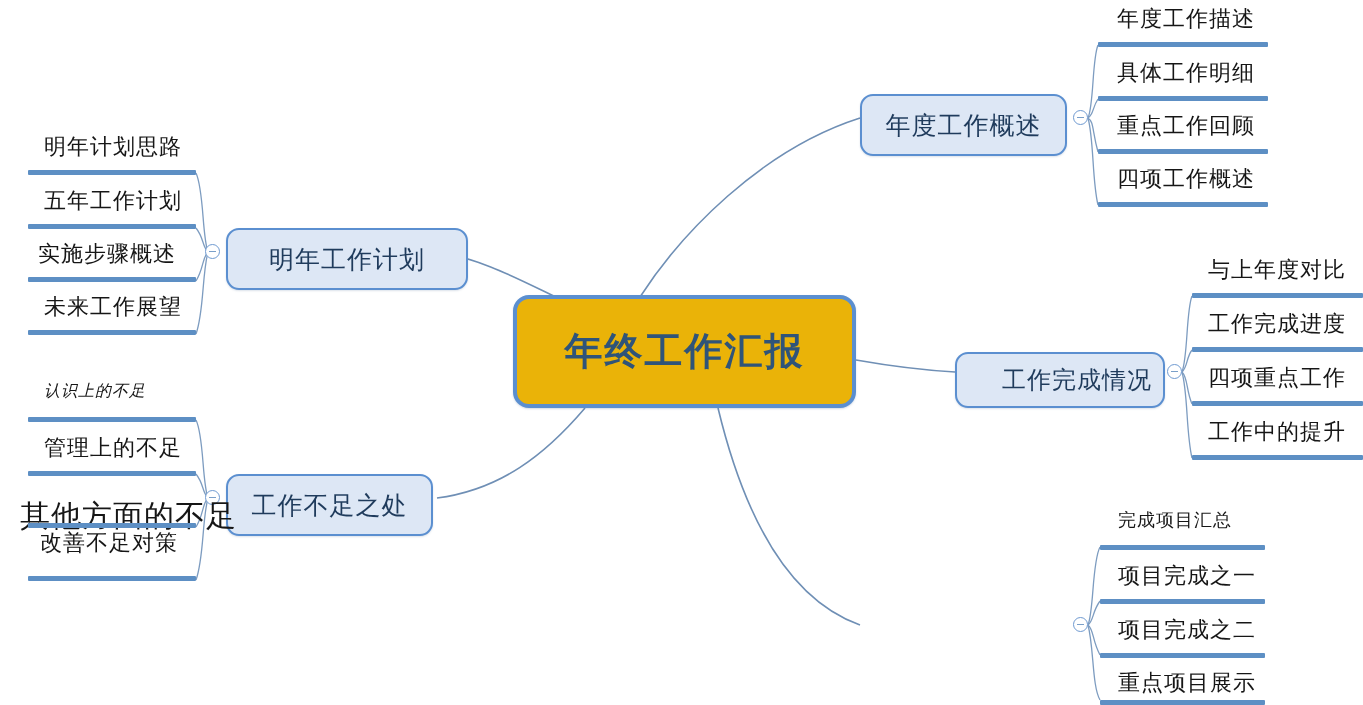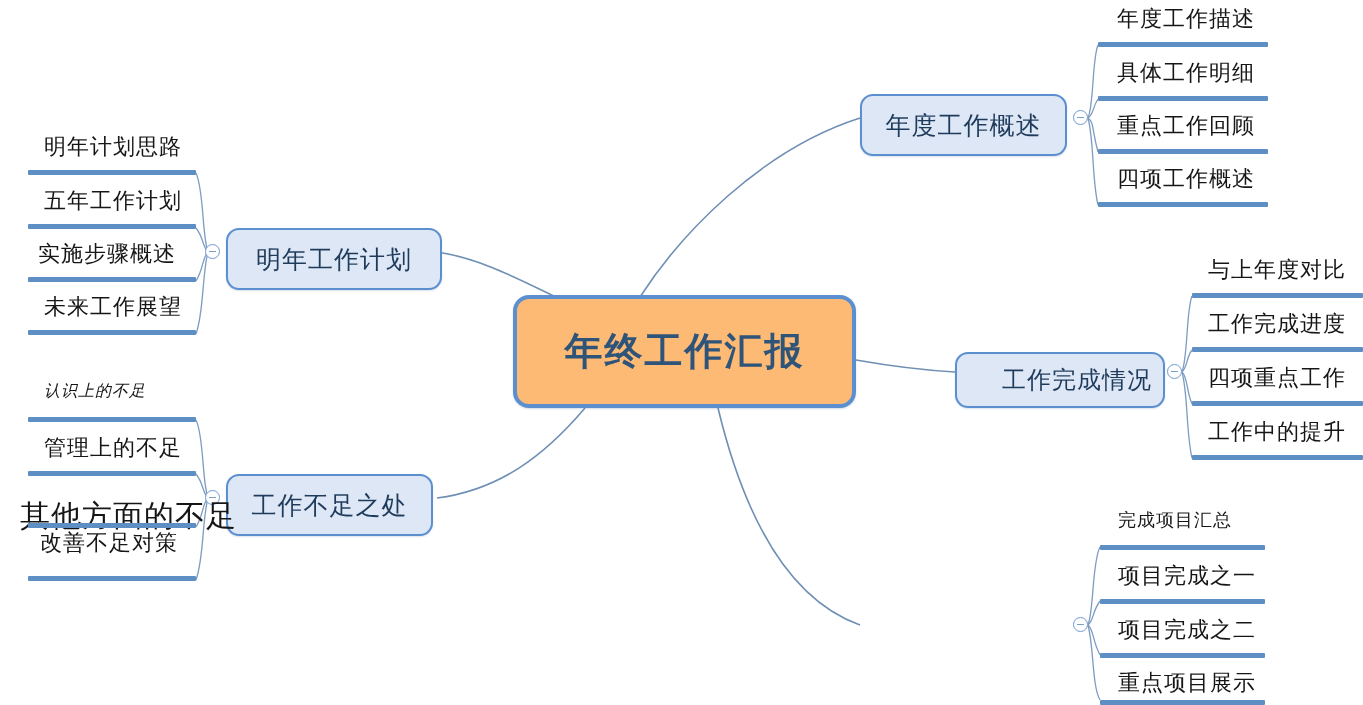--- a/index.html
+++ b/index.html
@@ -3,21 +3,21 @@
 <meta charset="utf-8">
 <style>
   html,body{margin:0;padding:0;background:#ffffff;}
   body{width:1363px;height:705px;overflow:hidden;font-family:"Liberation Sans","DejaVu Sans",sans-serif;}
   #canvas{position:relative;width:1363px;height:705px;background:#ffffff;}
   #wires{position:absolute;left:0;top:0;width:1363px;height:705px;pointer-events:none;}
 
   .center-node{
     position:absolute;
     box-sizing:border-box;
-    background:#fdba74;
+    background:#eab308;
     border:4px solid #5b8fd0;
     border-radius:16px;
     display:flex;align-items:center;justify-content:center;
     color:#2f5479;
     font-weight:bold;
     letter-spacing:2px;
     box-shadow:0 1px 2px rgba(80,110,150,.25);
   }
   .branch-node{
     position:absolute;
@@ -170,21 +170,21 @@
   </div>
   <div class="leaf">
     <span class="leaf-label" style="left:1118px;top:619px;font-size:22px;">项目完成之二</span>
     <span class="leaf-bar" style="left:1100px;top:653px;width:165px;"></span>
   </div>
   <div class="leaf">
     <span class="leaf-label" style="left:1118px;top:672px;font-size:22px;">重点项目展示</span>
     <span class="leaf-bar" style="left:1100px;top:700px;width:165px;"></span>
   </div>
 
-  <div class="branch-node" style="left:226px;top:221px;width:216px;height:62px;font-size:25px;">
+  <div class="branch-node" style="left:226px;top:221px;width:242px;height:62px;font-size:25px;">
     <span>明年工作计划</span>
   </div>
   <div class="toggle" style="left:205px;top:244px;">
       <i></i>
     </div>
 
   <div class="leaf">
     <span class="leaf-label" style="left:44px;top:136px;font-size:22px;">明年计划思路</span>
     <span class="leaf-bar" style="left:28px;top:170px;width:168px;"></span>
   </div>

